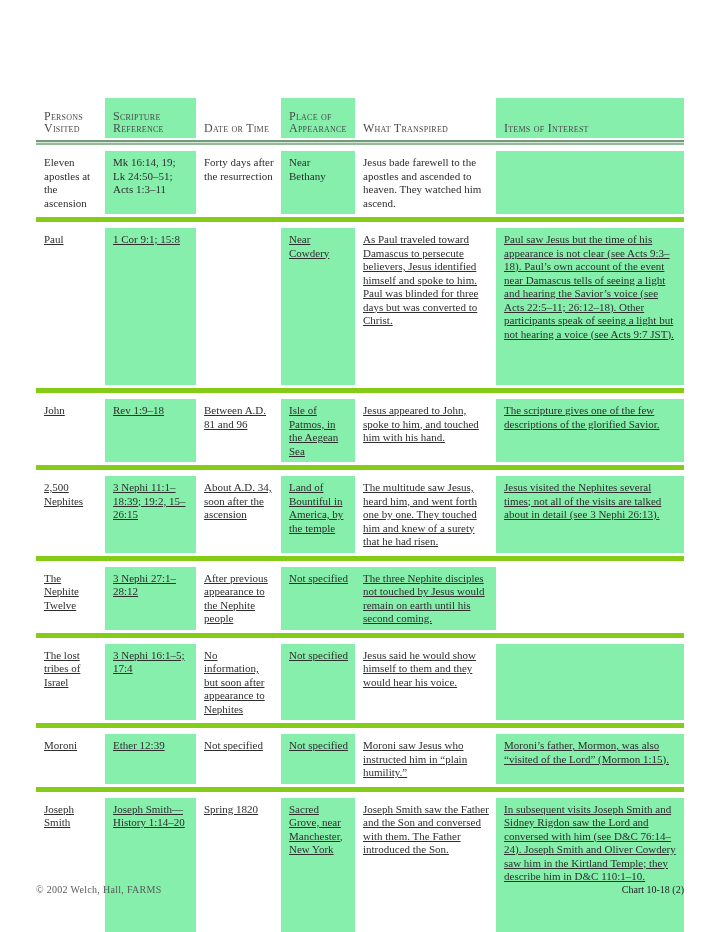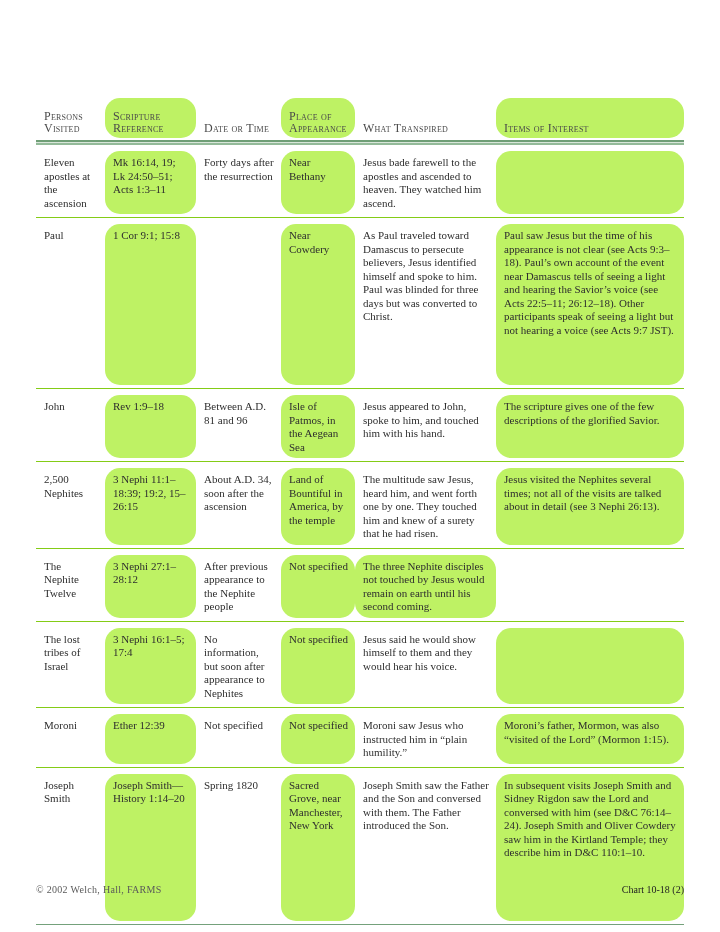--- a/index.html
+++ b/index.html
@@ -38,34 +38,34 @@
     margin-top:2px;
     height:1px;
     background:#d9e6da;
     border-top:2px solid #6f9e76;
     border-bottom:2px solid #93ba99;
   }
   .body-rows .row{
     padding:6px 17px 3px 0;
   }
   .body-rows .row + .row{
-    border-top:1px solid #84cc16;
+    border-top:5px solid #84cc16;
+    text-decoration:underline;
   }
   .body-rows{
     border-bottom:1px solid #74a17b;
   }
   .cell{
     box-sizing:border-box;
     padding:5px 7px 4px 8px;
     font-size:11px;
     line-height:13.5px;
   }
   .tint{
-    background:#bef264;
-    border-radius:15px;
+    background:#86efac;
   }
   
   .body-rows .row:nth-child(1){min-height:62px;}
   .body-rows .row:nth-child(2){min-height:171px;}
   .body-rows .row:nth-child(3){min-height:60px;}
   .body-rows .row:nth-child(4){min-height:85px;}
   .body-rows .row:nth-child(5){min-height:69px;}
   .body-rows .row:nth-child(6){min-height:70px;}
   .body-rows .row:nth-child(7){min-height:50px;}
   .body-rows .row:nth-child(8){min-height:157px;}

